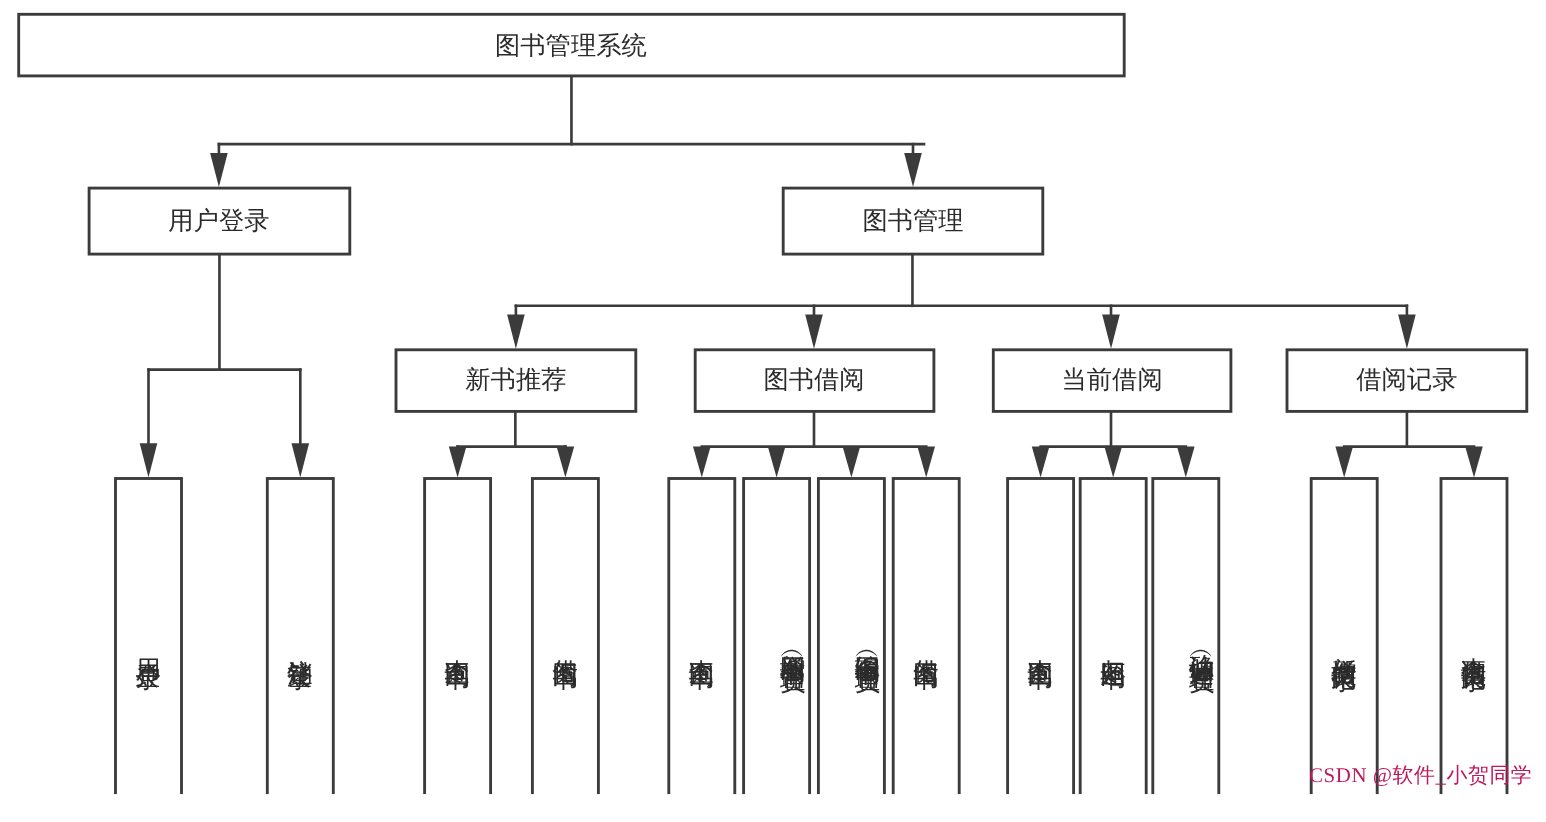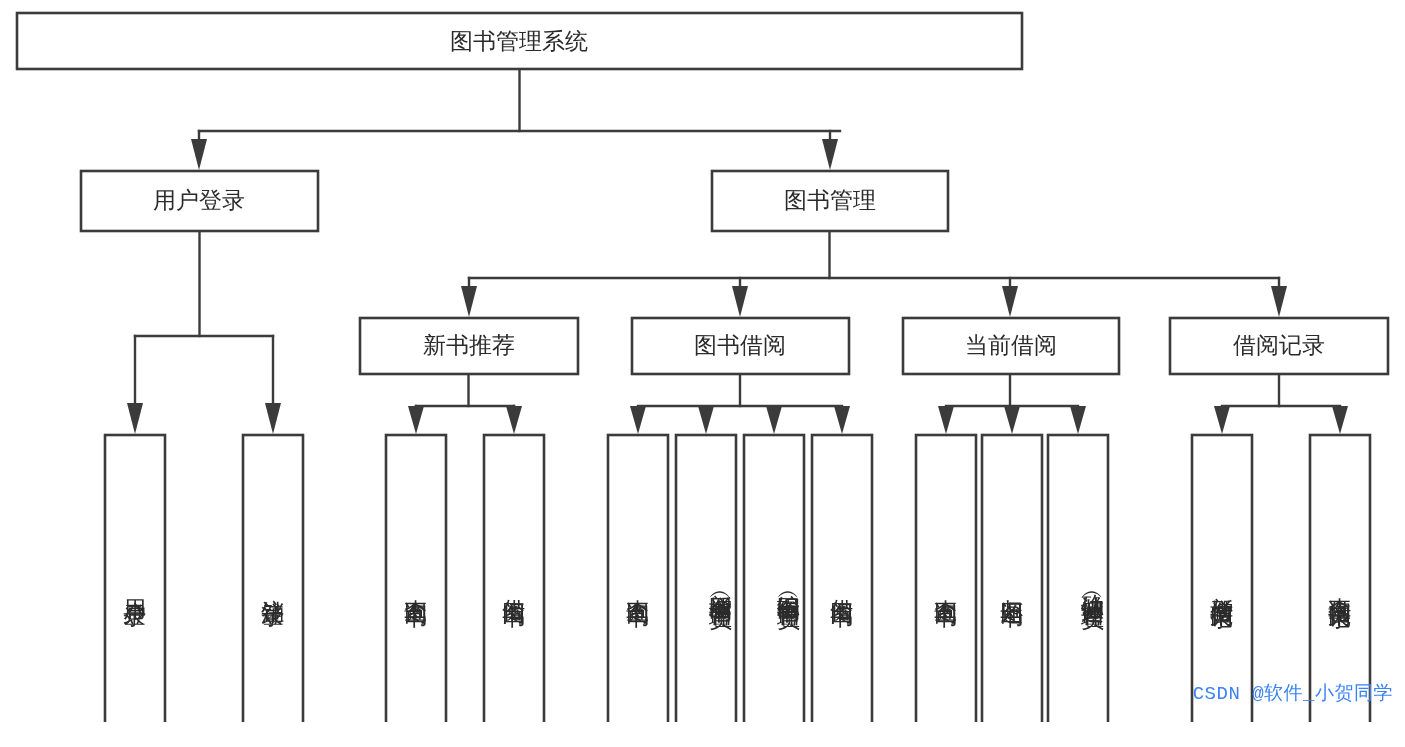--- a/index.html
+++ b/index.html
@@ -58,24 +58,24 @@
     line-height: 1.32;
     letter-spacing: 2px;
     color: #2b2b2b;
     white-space: nowrap;
     pointer-events: none;
     user-select: none;
   }
   .watermark {
     position: absolute;
     right: 12px;
-    bottom: 16px;
-    font-family: Liberation Mono, monospace;
+    bottom: 4px;
+    font-family: Liberation Serif, serif;
     font-size: 19px;
-    color: #3b82f6;
+    color: #be185d;
     letter-spacing: 0.5px;
     white-space: nowrap;
   }
 </style>
 </head>
 <body>
 
 <div id="diagram-root">
 
   <svg class="flow-svg" viewBox="0 0 1405 747">

